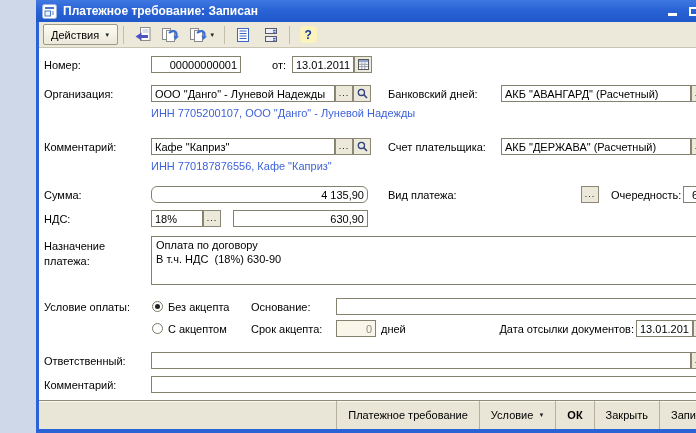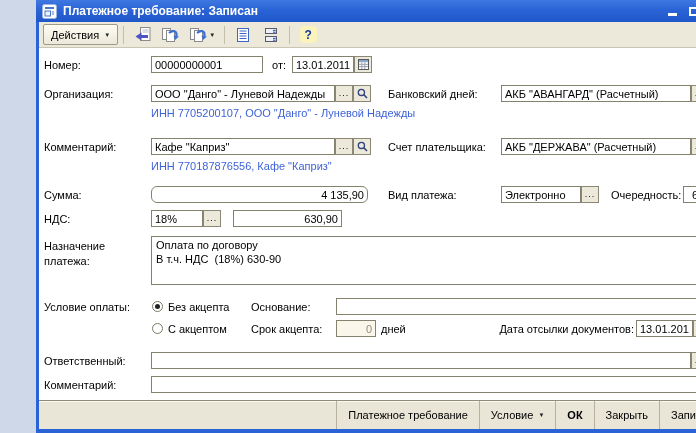--- a/index.html
+++ b/index.html
@@ -148,21 +148,21 @@
     </span>
     <span class="tsep"></span>
     <span class="tbtn">
       <span class="help-glyph">?</span>
     </span>
   </div>
 
   <div class="main">
 
     <span class="lbl" style="left:5px; top:11px">Номер:</span>
-    <input class="inp" style="left: 112px; top: 8px; width: 112px;" value="00000000001">
+    <input class="inp" style="left: 112px; top: 8px; width: 90px; text-align: right;" value="00000000001">
     <span class="lbl" style="left:233px; top:11px">от:</span>
     <input class="inp" style="left: 253px; top: 8px; width: 62px;" value="13.01.2011">
     <span class="btn16" style="left:315px; top:8px">
       <svg width="11" height="11" viewBox="0 0 11 11">
         <rect x="0.5" y="0.5" width="10" height="10" fill="#FFFFFF" stroke="#55585E"></rect>
         <rect x="1" y="1" width="9" height="2.2" fill="#8FA6C8"></rect>
         <line x1="1" y1="5.3" x2="10" y2="5.3" stroke="#9AA0AA"></line>
         <line x1="1" y1="7.6" x2="10" y2="7.6" stroke="#9AA0AA"></line>
         <line x1="3.8" y1="3.5" x2="3.8" y2="10" stroke="#9AA0AA"></line>
         <line x1="6.8" y1="3.5" x2="6.8" y2="10" stroke="#9AA0AA"></line>
@@ -213,37 +213,36 @@
       <svg width="11" height="11" viewBox="0 0 11 11">
         <circle cx="4.4" cy="4.4" r="3.1" fill="none" stroke="#31427E" stroke-width="1.3"></circle>
         <line x1="6.8" y1="6.8" x2="10" y2="10" stroke="#31427E" stroke-width="1.6"></line>
       </svg>
     </span>
     <span class="info" style="left:112px; top:112px">ИНН 770187876556, Кафе "Каприз"</span>
 
     <span class="lbl" style="left:5px; top:141px">Сумма:</span>
     <input class="inp num" style="left: 112px; top: 138px; width: 217px; border-radius: 6px;" value="4 135,90">
     <span class="lbl" style="left:349px; top:141px">Вид платежа:</span>
-    <input class="inp" style="left: 462px; top: 138px; width: 80px;" value="Электронно">
     <span class="btn16" style="left:542px; top:138px">
       <span>...</span>
     </span>
     <span class="lbl" style="left:572px; top:141px">Очередность:</span>
     <input class="inp num" style="left: 644px; top: 138px; width: 19px;" value="6">
     <span class="spin" style="left:663px; top:138px">
       <span>▲</span>
       <span>▼</span>
     </span>
 
     <span class="lbl" style="left:5px; top:165px">НДС:</span>
     <input class="inp" style="left: 112px; top: 162px; width: 52px;" value="18%">
     <span class="btn16" style="left:164px; top:162px">
       <span>...</span>
     </span>
-    <input class="inp num" style="left: 194px; top: 162px; width: 109px;" value="630,90">
+    <input class="inp num" style="left: 194px; top: 162px; width: 135px;" value="630,90">
 
     <span class="lbl wrap-lbl" style="left:5px; top:191px">Назначение платежа:</span>
     <textarea class="ta" style="left: 112px; top: 188px; width: 576px; height: 49px;" spellcheck="false">Оплата по договору
 В т.ч. НДС  (18%) 630-90</textarea>
 
     <span class="lbl" style="left:5px; top:253px">Условие оплаты:</span>
     <span class="radio sel" style="left:113px; top:253px"></span>
     <span class="lbl" style="left:129px; top:253px">Без акцепта</span>
     <span class="lbl" style="left:212px; top:253px">Основание:</span>
     <input class="inp" style="left: 297px; top: 250px; width: 391px;" value="">

